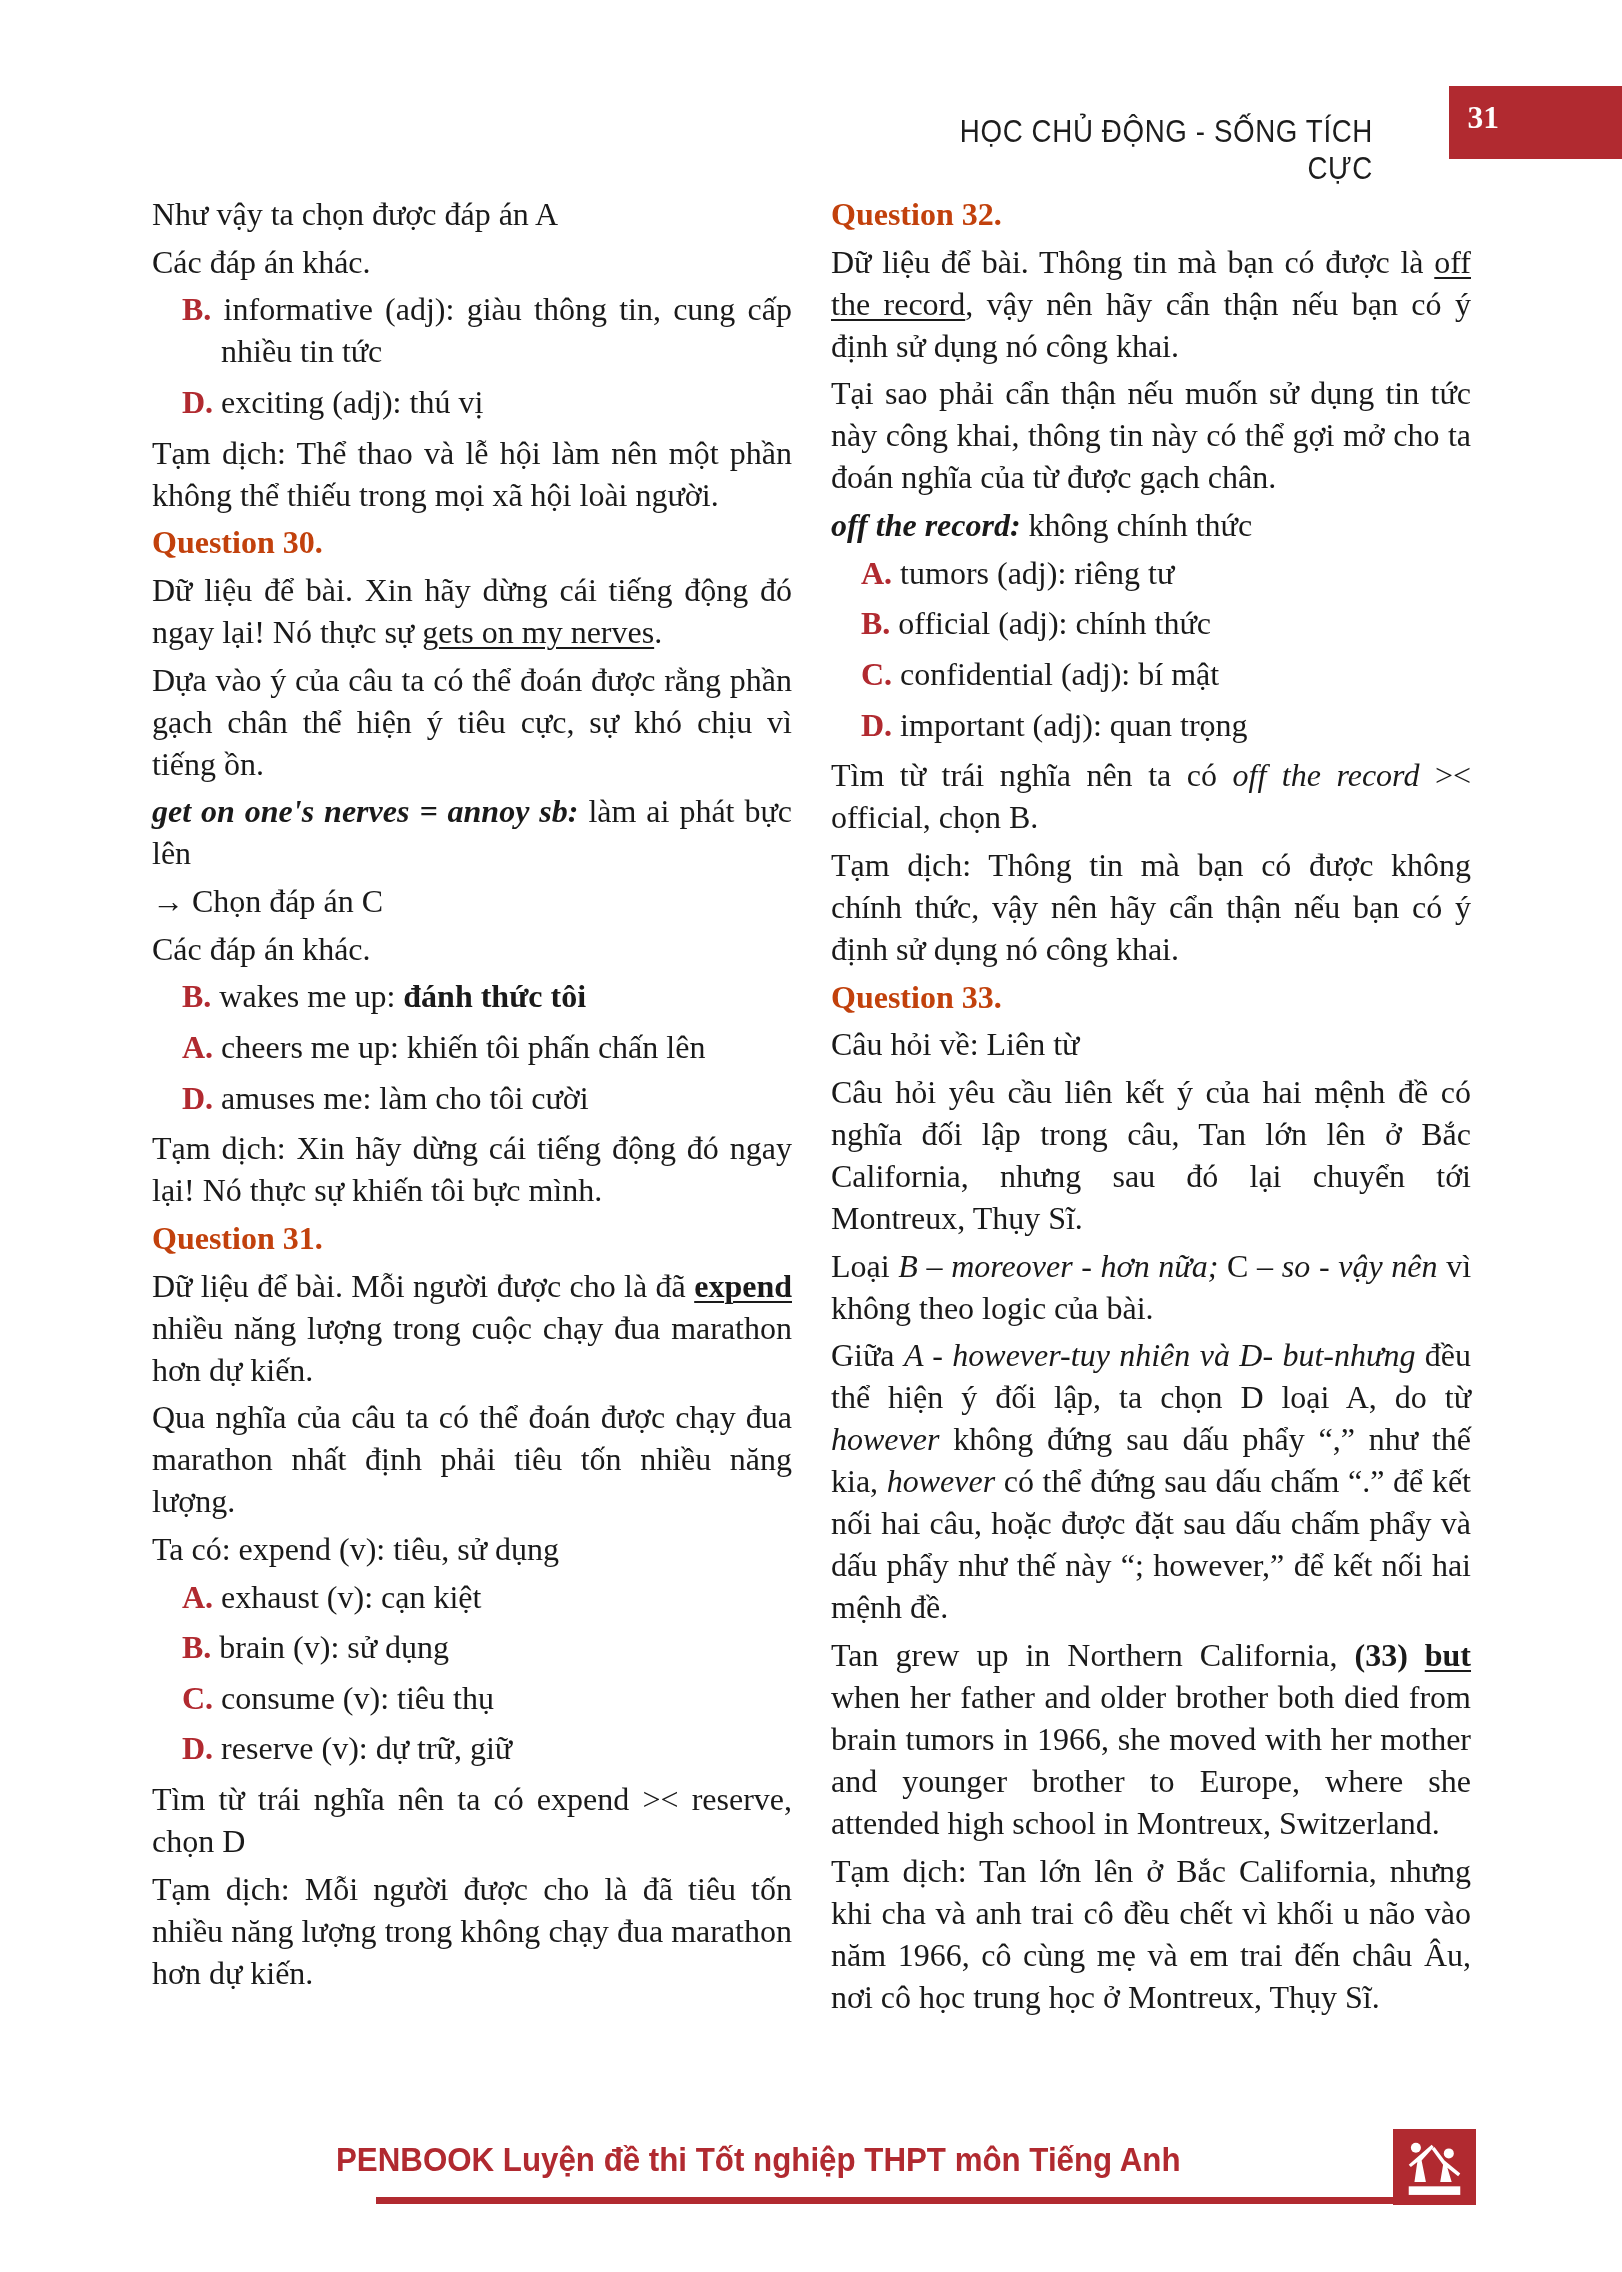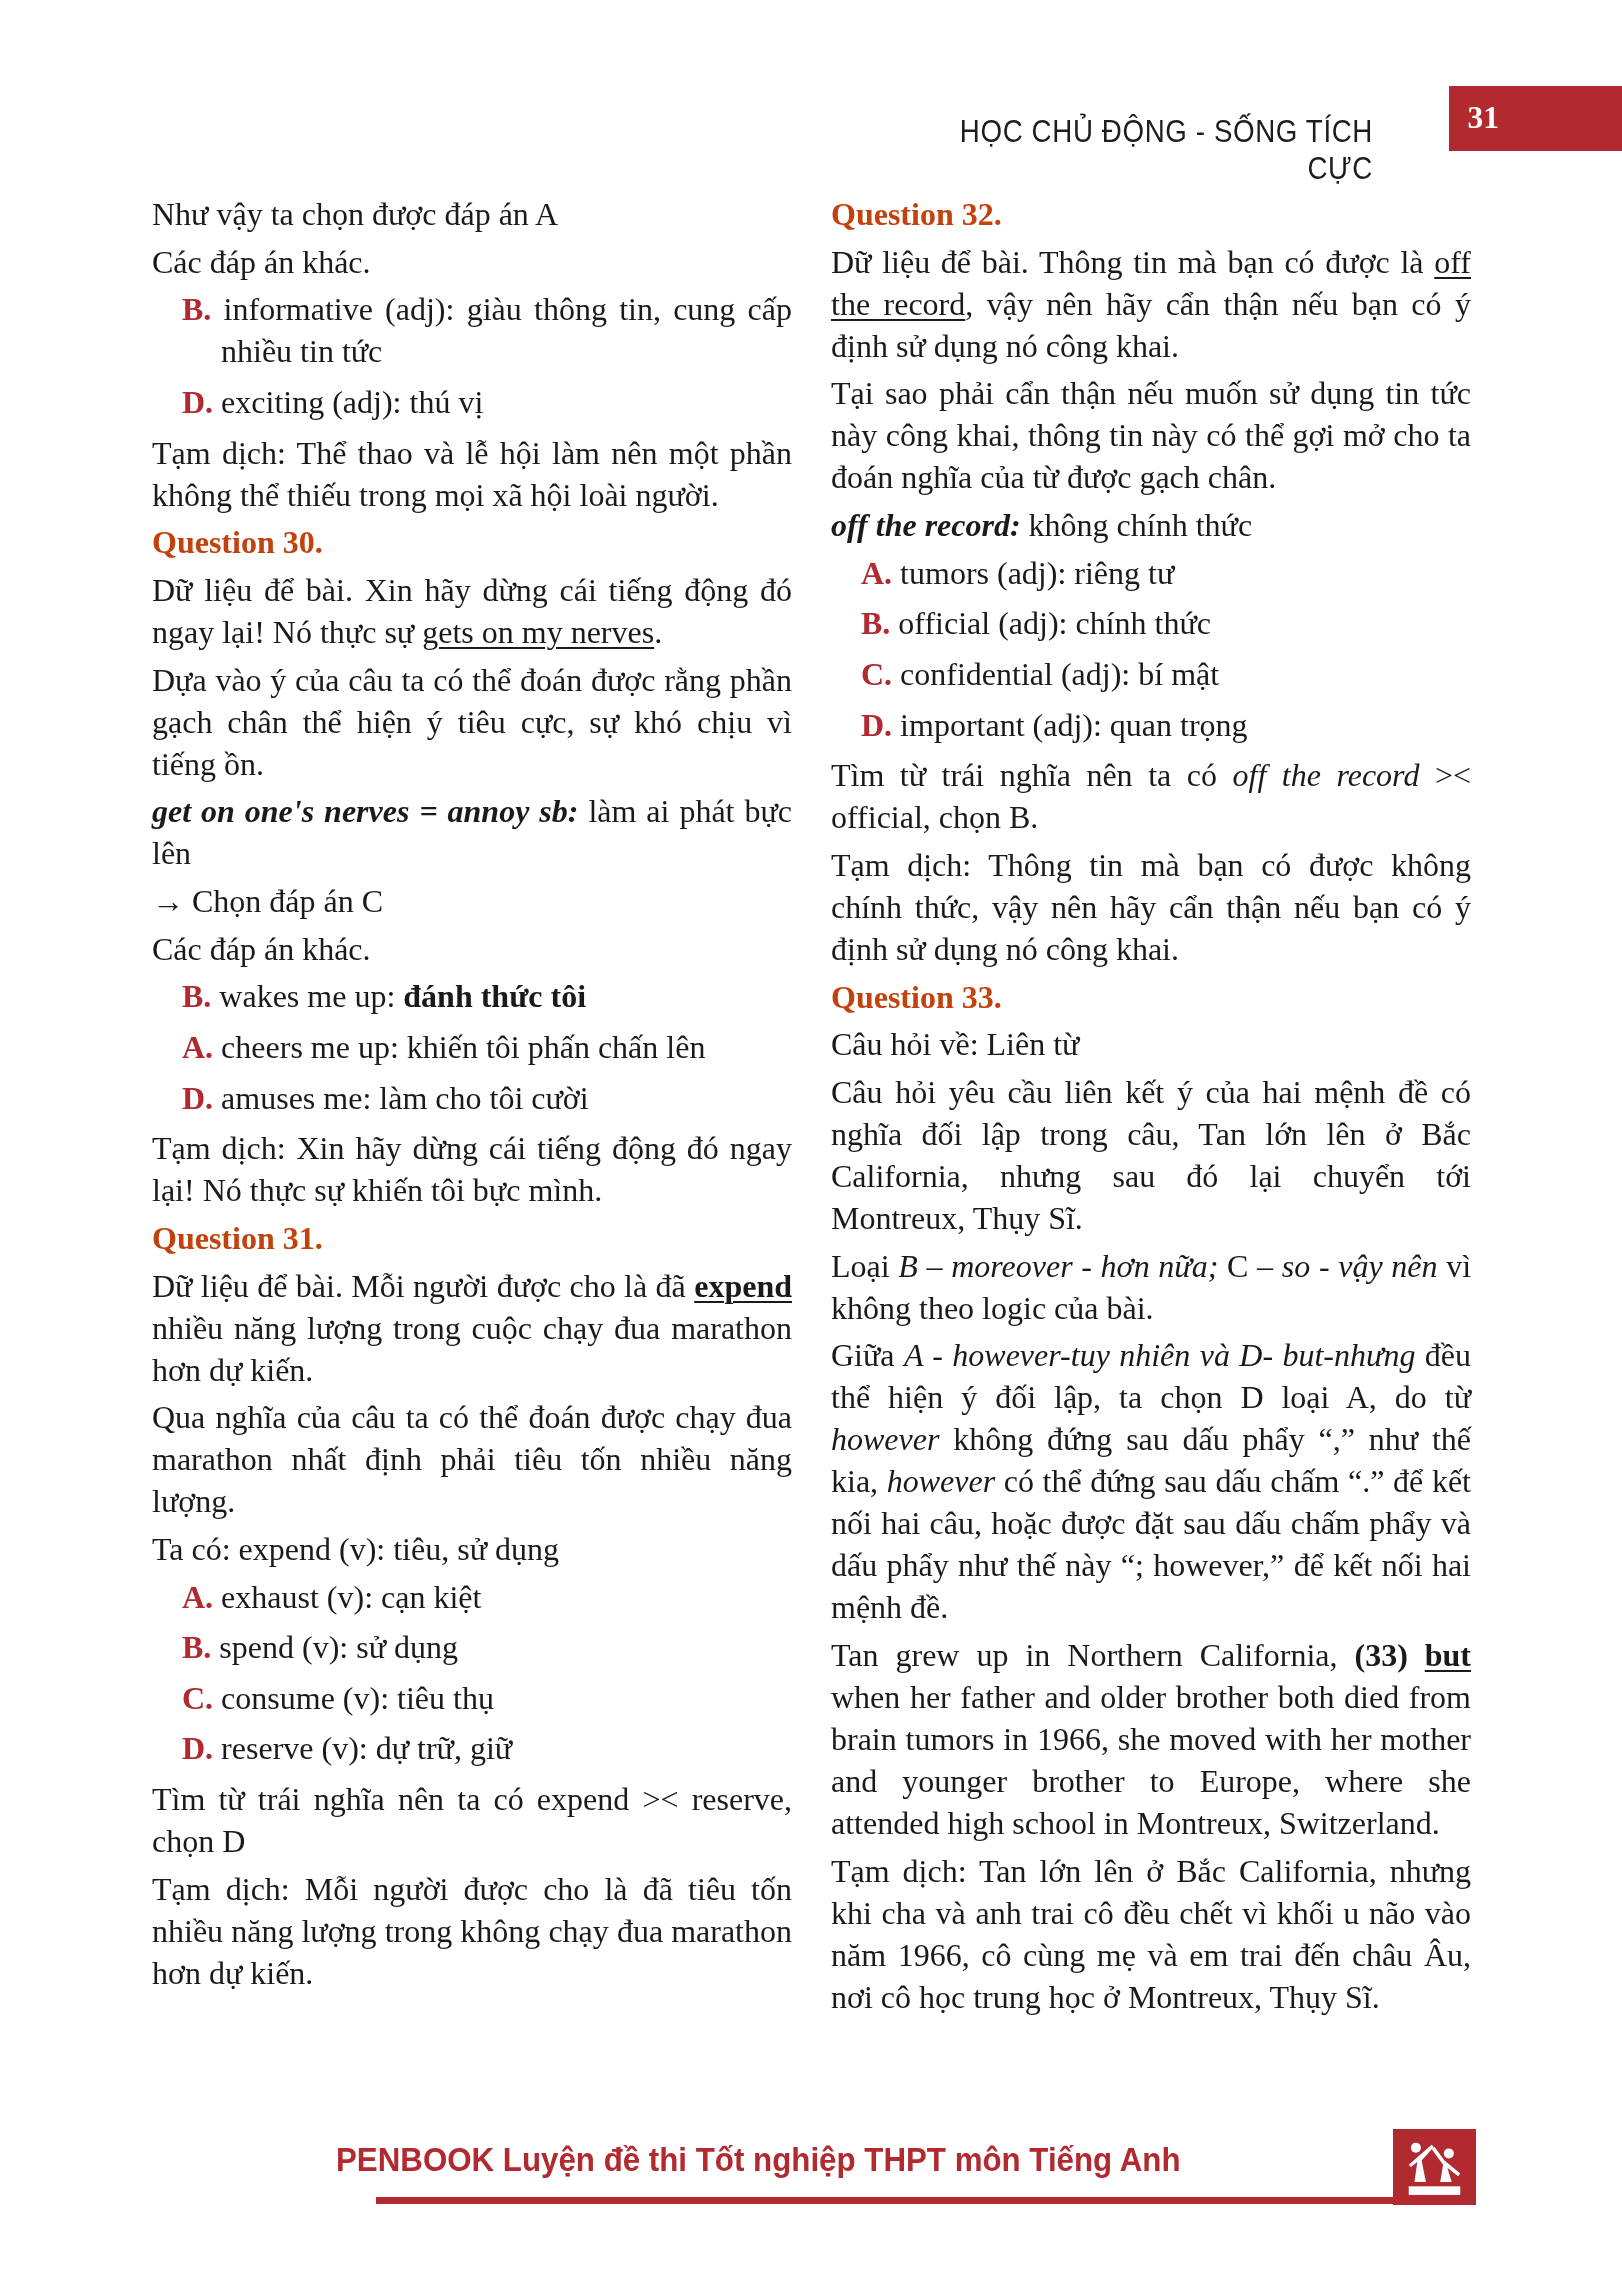--- a/index.html
+++ b/index.html
@@ -1,21 +1,21 @@
 <!DOCTYPE html>
 <html style="font-size:11.4px"><head>
 <meta charset="utf-8">
 <style>
   html, body { margin: 0; padding: 0; background: #ffffff; }
   body { width: 1622px; height: 2273px; position: relative; overflow: hidden;
          font-family: "Liberation Serif", "DejaVu Serif", serif; color: #1a1a1a; }
   .header-title { position: absolute; left: 844px; top: 113px; width: 529px; text-align: right;
          font-family: "Liberation Sans", "DejaVu Sans", sans-serif; font-size: 31.5px; letter-spacing: 0.7px;
          color: #1d1d1d; transform: scaleX(0.88); transform-origin: right center; }
-  .page-num-box { position: absolute; left: 1449px; top: 86px; width: 173px; height: 65px; background: #B12A30; }
+  .page-num-box { position: absolute; left: 1449px; top: 86px; width: 173px; height: 73px; background: #B12A30; }
   .page-num { position: absolute; left: 18.6px; top: 14.3px; color: #ffffff; font-size: 31.5px; font-weight: bold;
          font-family: "Liberation Serif", serif; }
   .col { position: absolute; top: 193px; width: 640px; font-size: 32px; line-height: 42px; }
   .col.left { left: 152px; }
   .col.right { left: 831px; }
   .para { margin: 0 0 5.7px 0; text-align: justify; }
   .q-head { color: #c2410c; font-weight: bold; margin: 0 0 5.7px 0; }
   .option { margin: 0 0 8.6px 30px; text-align: left; }
   .option.wrap { padding-left: 39px; text-indent: -39px; text-align: justify; }
   .opt-letter { color: #B12A30; font-weight: bold; }
@@ -55,21 +55,21 @@
     <p class="para"><span>Các đáp án khác.</span></p>
     <p class="option"><span class="opt-letter">B.</span> <span>wakes me up: </span><span class="b">đánh thức tôi</span></p>
     <p class="option"><span class="opt-letter">A.</span> <span>cheers me up: khiến tôi phấn chấn lên</span></p>
     <p class="option"><span class="opt-letter">D.</span> <span>amuses me: làm cho tôi cười</span></p>
     <p class="para"><span>Tạm dịch: Xin hãy dừng cái tiếng động đó ngay lại! Nó thực sự khiến tôi bực mình.</span></p>
     <p class="q-head">Question 31.</p>
     <p class="para"><span>Dữ liệu để bài. Mỗi người được cho là đã </span><span class="b u">expend </span><span>nhiều năng lượng trong cuộc chạy đua marathon hơn dự kiến.</span></p>
     <p class="para"><span>Qua nghĩa của câu ta có thể đoán được chạy đua marathon nhất định phải tiêu tốn nhiều năng lượng.</span></p>
     <p class="para"><span>Ta có: expend (v): tiêu, sử dụng</span></p>
     <p class="option"><span class="opt-letter">A.</span> <span>exhaust (v): cạn kiệt</span></p>
-    <p class="option"><span class="opt-letter">B.</span> <span>spend (v): sử dụng</span></p>
+    <p class="option"><span class="opt-letter">B.</span> <span>brain (v): sử dụng</span></p>
     <p class="option"><span class="opt-letter">C.</span> <span>consume (v): tiêu thụ</span></p>
     <p class="option"><span class="opt-letter">D.</span> <span>reserve (v): dự trữ, giữ</span></p>
     <p class="para"><span>Tìm từ trái nghĩa nên ta có expend &gt;&lt; reserve, chọn D</span></p>
     <p class="para"><span>Tạm dịch: Mỗi người được cho là đã tiêu tốn nhiều năng lượng trong không chạy đua marathon hơn dự kiến.</span></p>
   </div>
 <div class="col right" id="col-right">
     <p class="q-head">Question 32.</p>
     <p class="para"><span>Dữ liệu để bài. Thông tin mà bạn có được là </span><span class="u">off the record</span><span>, vậy nên hãy cẩn thận nếu bạn có ý định sử dụng nó công khai.</span></p>
     <p class="para"><span>Tại sao phải cẩn thận nếu muốn sử dụng tin tức này công khai, thông tin này có thể gợi mở cho ta đoán nghĩa của từ được gạch chân.</span></p>
     <p class="para"><span class="bi">off the record:</span><span> không chính thức</span></p>

